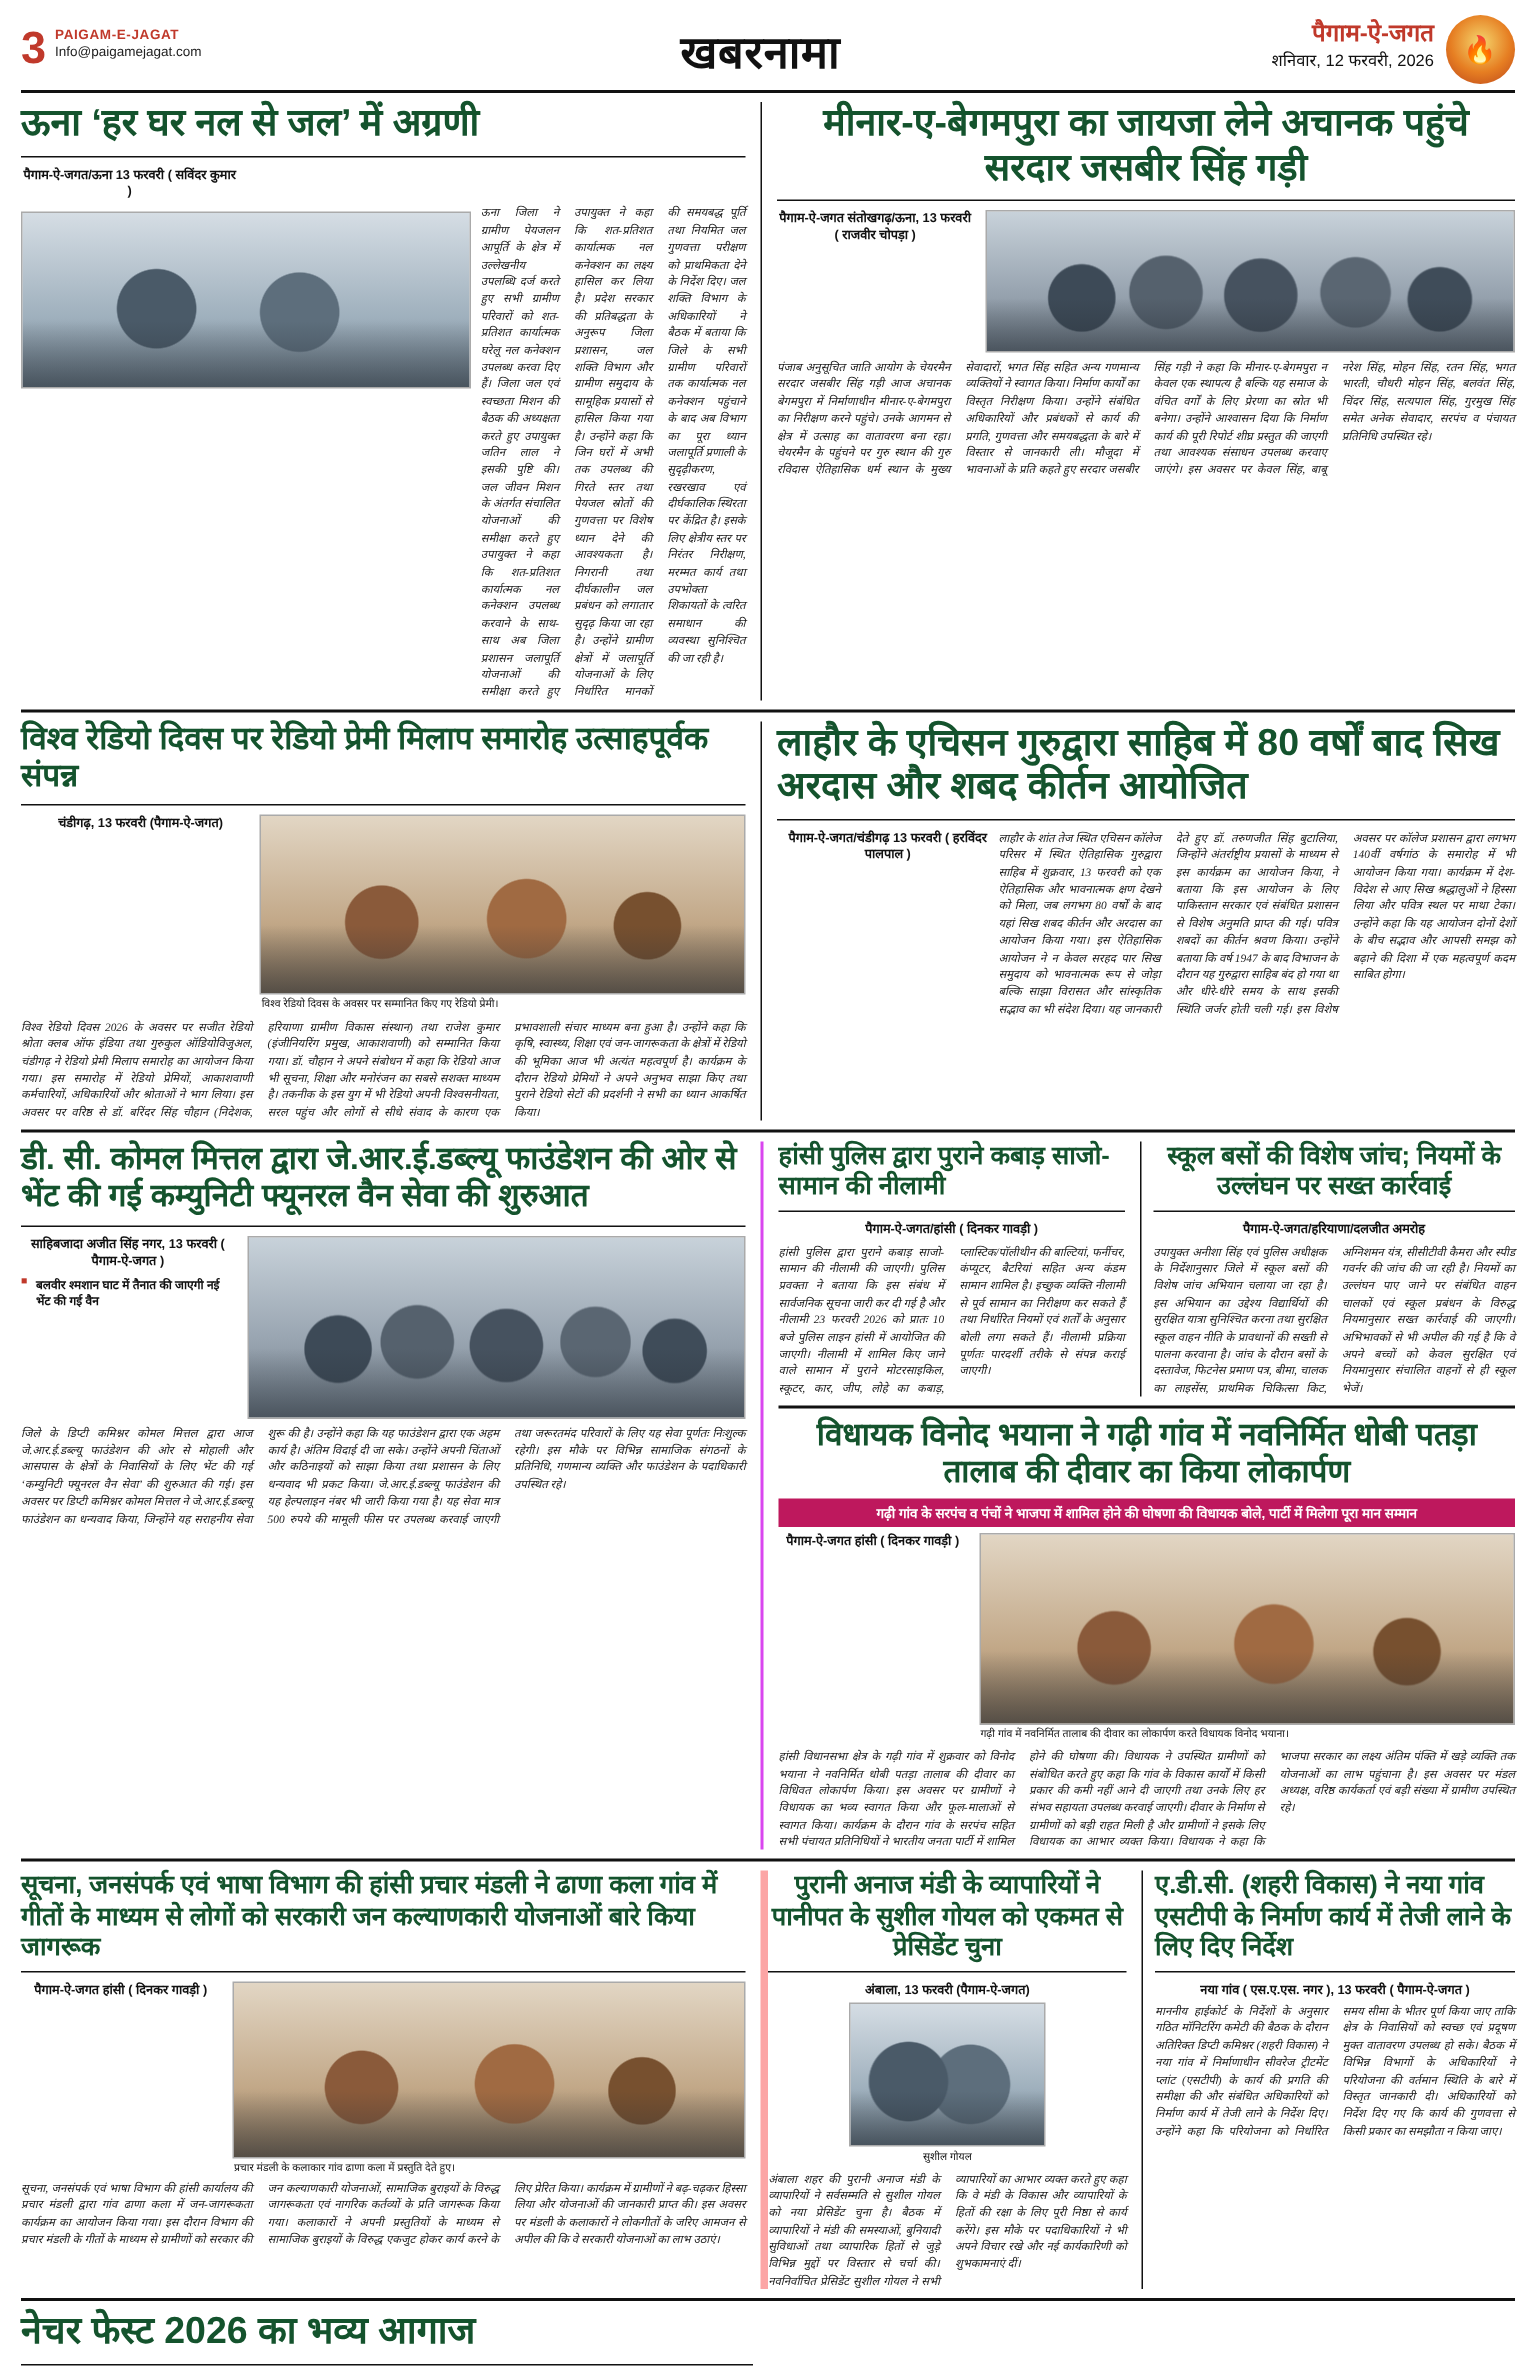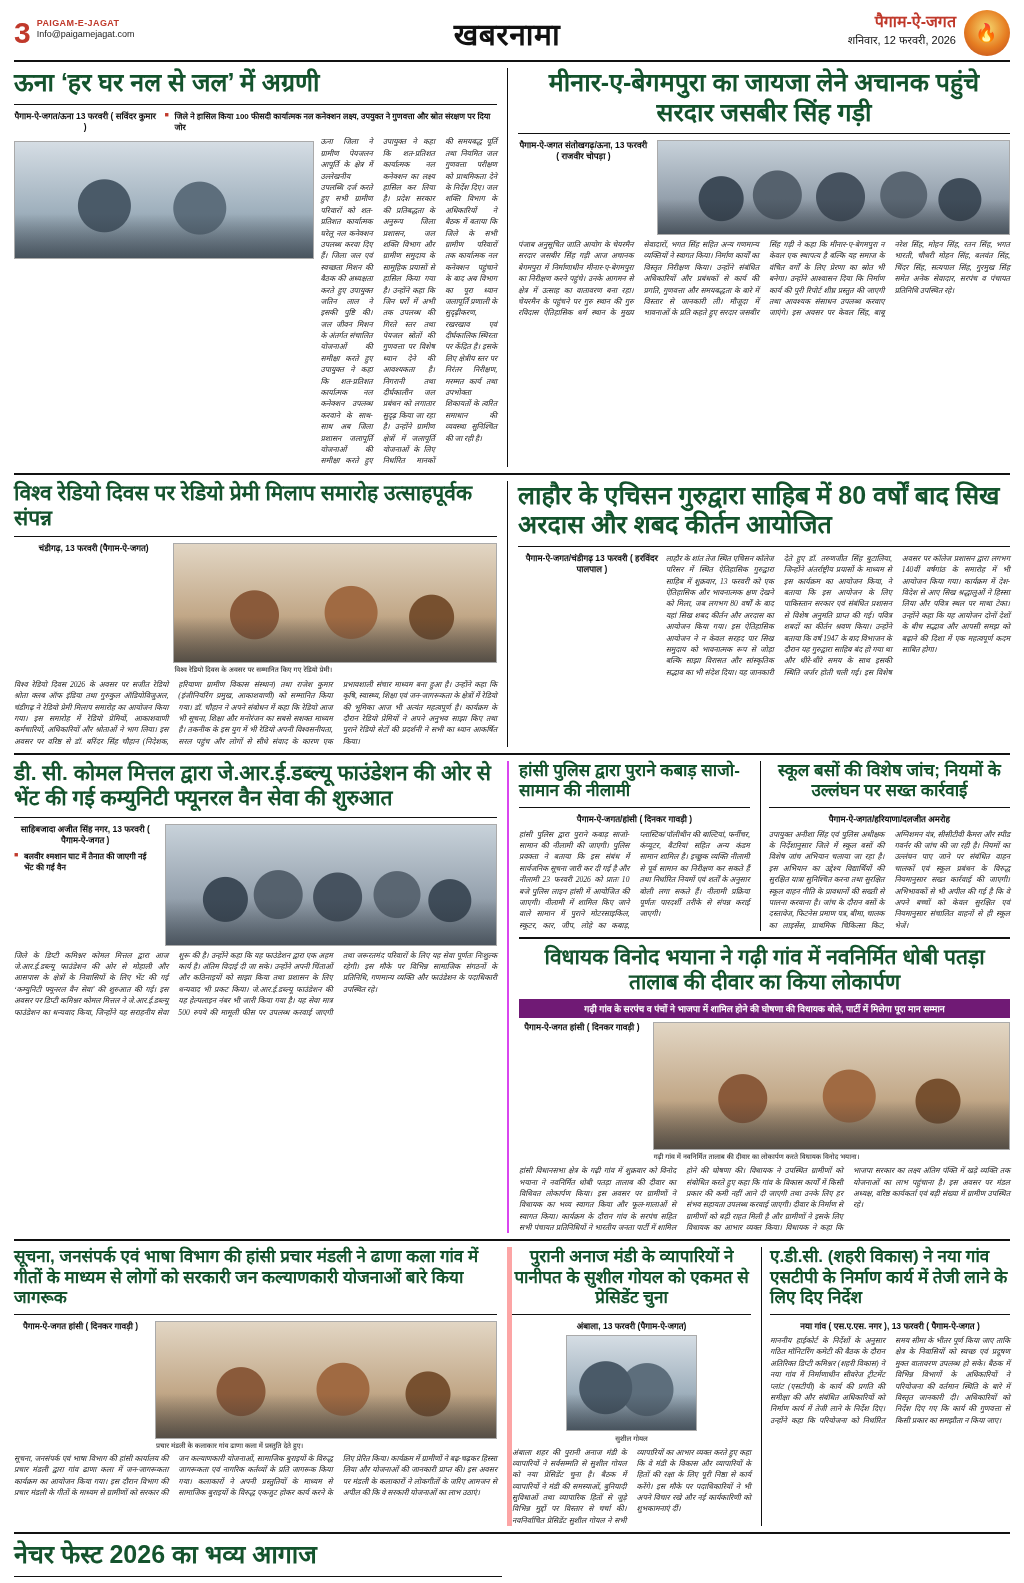--- a/index.html
+++ b/index.html
@@ -112,21 +112,21 @@
   }
   .bullet-box {
     font-size: 8px; line-height: 1.45; font-weight: bold;
     font-family: "Liberation Sans", sans-serif;
     padding-left: 10px; position: relative;
   }
   .bullet-box::before {
     content: "■"; color: #c0392b; position: absolute; left: 0; top: -1px; font-size: 7px;
   }
   .subbar {
-    background: #701a75; color: #fff; font-family: "Liberation Sans", sans-serif;
+    background: #be185d; color: #fff; font-family: "Liberation Sans", sans-serif;
     font-size: 9px; font-weight: bold; text-align: center; padding: 3px 4px; margin: 4px 0;
   }
   .section { margin-bottom: 4px; }
   .flexrow { display: flex; gap: 10px; }
   .hl-center { text-align: center; }
 </style>
 </head>
 <body>
 
 <div class="page">
@@ -151,23 +151,20 @@
 
   <div class="flexrow section">
 
     <div style="width:49%;">
       <div class="hl hl-xl">ऊना ‘हर घर नल से जल’ में अग्रणी</div>
       <div class="rule"></div>
       <div class="flexrow" style="gap:8px;">
         <div style="width:30%;">
           <div class="byline">पैगाम-ऐ-जगत/ऊना
 13 फरवरी ( सविंदर कुमार )</div>
-        </div>
-        <div style="width:70%;">
-          <div class="bullet-box">जिले ने हासिल किया 100 फीसदी कार्यात्मक नल कनेक्शन लक्ष्य, उपयुक्त ने गुणवत्ता और स्रोत संरक्षण पर दिया जोर</div>
         </div>
       </div>
       <div class="photo indoor" style="height:118px;margin:5px 0 2px 0;width:62%;float:left;margin-right:7px;"></div>
       <div class="body-text cols-3" style="column-count:3;">ऊना जिला ने ग्रामीण पेयजलन आपूर्ति के क्षेत्र में उल्लेखनीय उपलब्धि दर्ज करते हुए सभी ग्रामीण परिवारों को शत-प्रतिशत कार्यात्मक घरेलू नल कनेक्शन उपलब्ध करवा दिए हैं। जिला जल एवं स्वच्छता मिशन की बैठक की अध्यक्षता करते हुए उपायुक्त जतिन लाल ने इसकी पुष्टि की। जल जीवन मिशन के अंतर्गत संचालित योजनाओं की समीक्षा करते हुए उपायुक्त ने कहा कि शत-प्रतिशत कार्यात्मक नल कनेक्शन उपलब्ध करवाने के साथ-साथ अब जिला प्रशासन जलापूर्ति योजनाओं की समीक्षा करते हुए उपायुक्त ने कहा कि शत-प्रतिशत कार्यात्मक नल कनेक्शन का लक्ष्य हासिल कर लिया है। प्रदेश सरकार की प्रतिबद्धता के अनुरूप जिला प्रशासन, जल शक्ति विभाग और ग्रामीण समुदाय के सामूहिक प्रयासों से हासिल किया गया है। उन्होंने कहा कि जिन घरों में अभी तक उपलब्ध की गिरते स्तर तथा पेयजल स्रोतों की गुणवत्ता पर विशेष ध्यान देने की आवश्यकता है। निगरानी तथा दीर्घकालीन जल प्रबंधन को लगातार सुदृढ़ किया जा रहा है। उन्होंने ग्रामीण क्षेत्रों में जलापूर्ति योजनाओं के लिए निर्धारित मानकों की समयबद्ध पूर्ति तथा नियमित जल गुणवत्ता परीक्षण को प्राथमिकता देने के निर्देश दिए। जल शक्ति विभाग के अधिकारियों ने बैठक में बताया कि जिले के सभी ग्रामीण परिवारों तक कार्यात्मक नल कनेक्शन पहुंचाने के बाद अब विभाग का पूरा ध्यान जलापूर्ति प्रणाली के सुदृढ़ीकरण, रखरखाव एवं दीर्घकालिक स्थिरता पर केंद्रित है। इसके लिए क्षेत्रीय स्तर पर निरंतर निरीक्षण, मरम्मत कार्य तथा उपभोक्ता शिकायतों के त्वरित समाधान की व्यवस्था सुनिश्चित की जा रही है।</div>
     </div>
 
     <div style="width:51%;border-left:1px solid #111;padding-left:10px;">
       <div class="hl hl-xl hl-center">मीनार-ए-बेगमपुरा का जायजा लेने अचानक पहुंचे सरदार जसबीर सिंह गड़ी</div>
       <div class="rule"></div>
       <div class="flexrow" style="gap:8px;">

